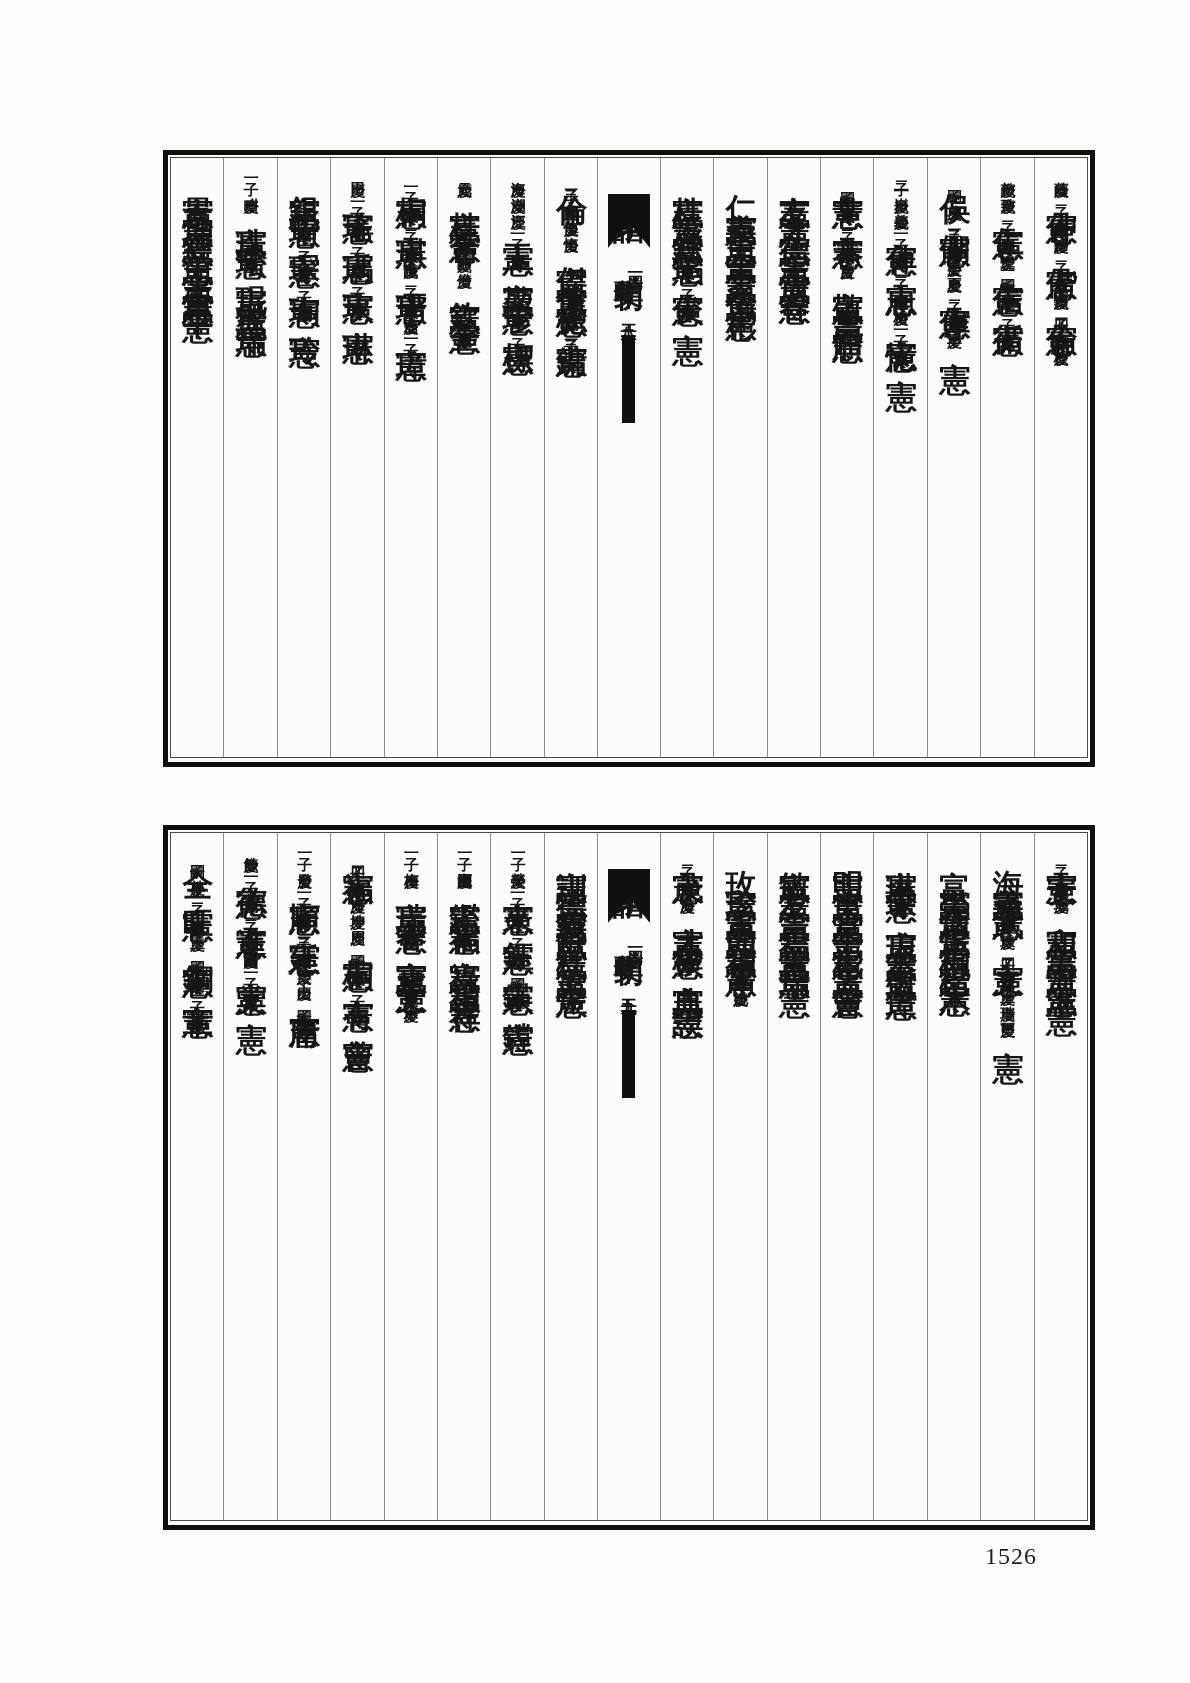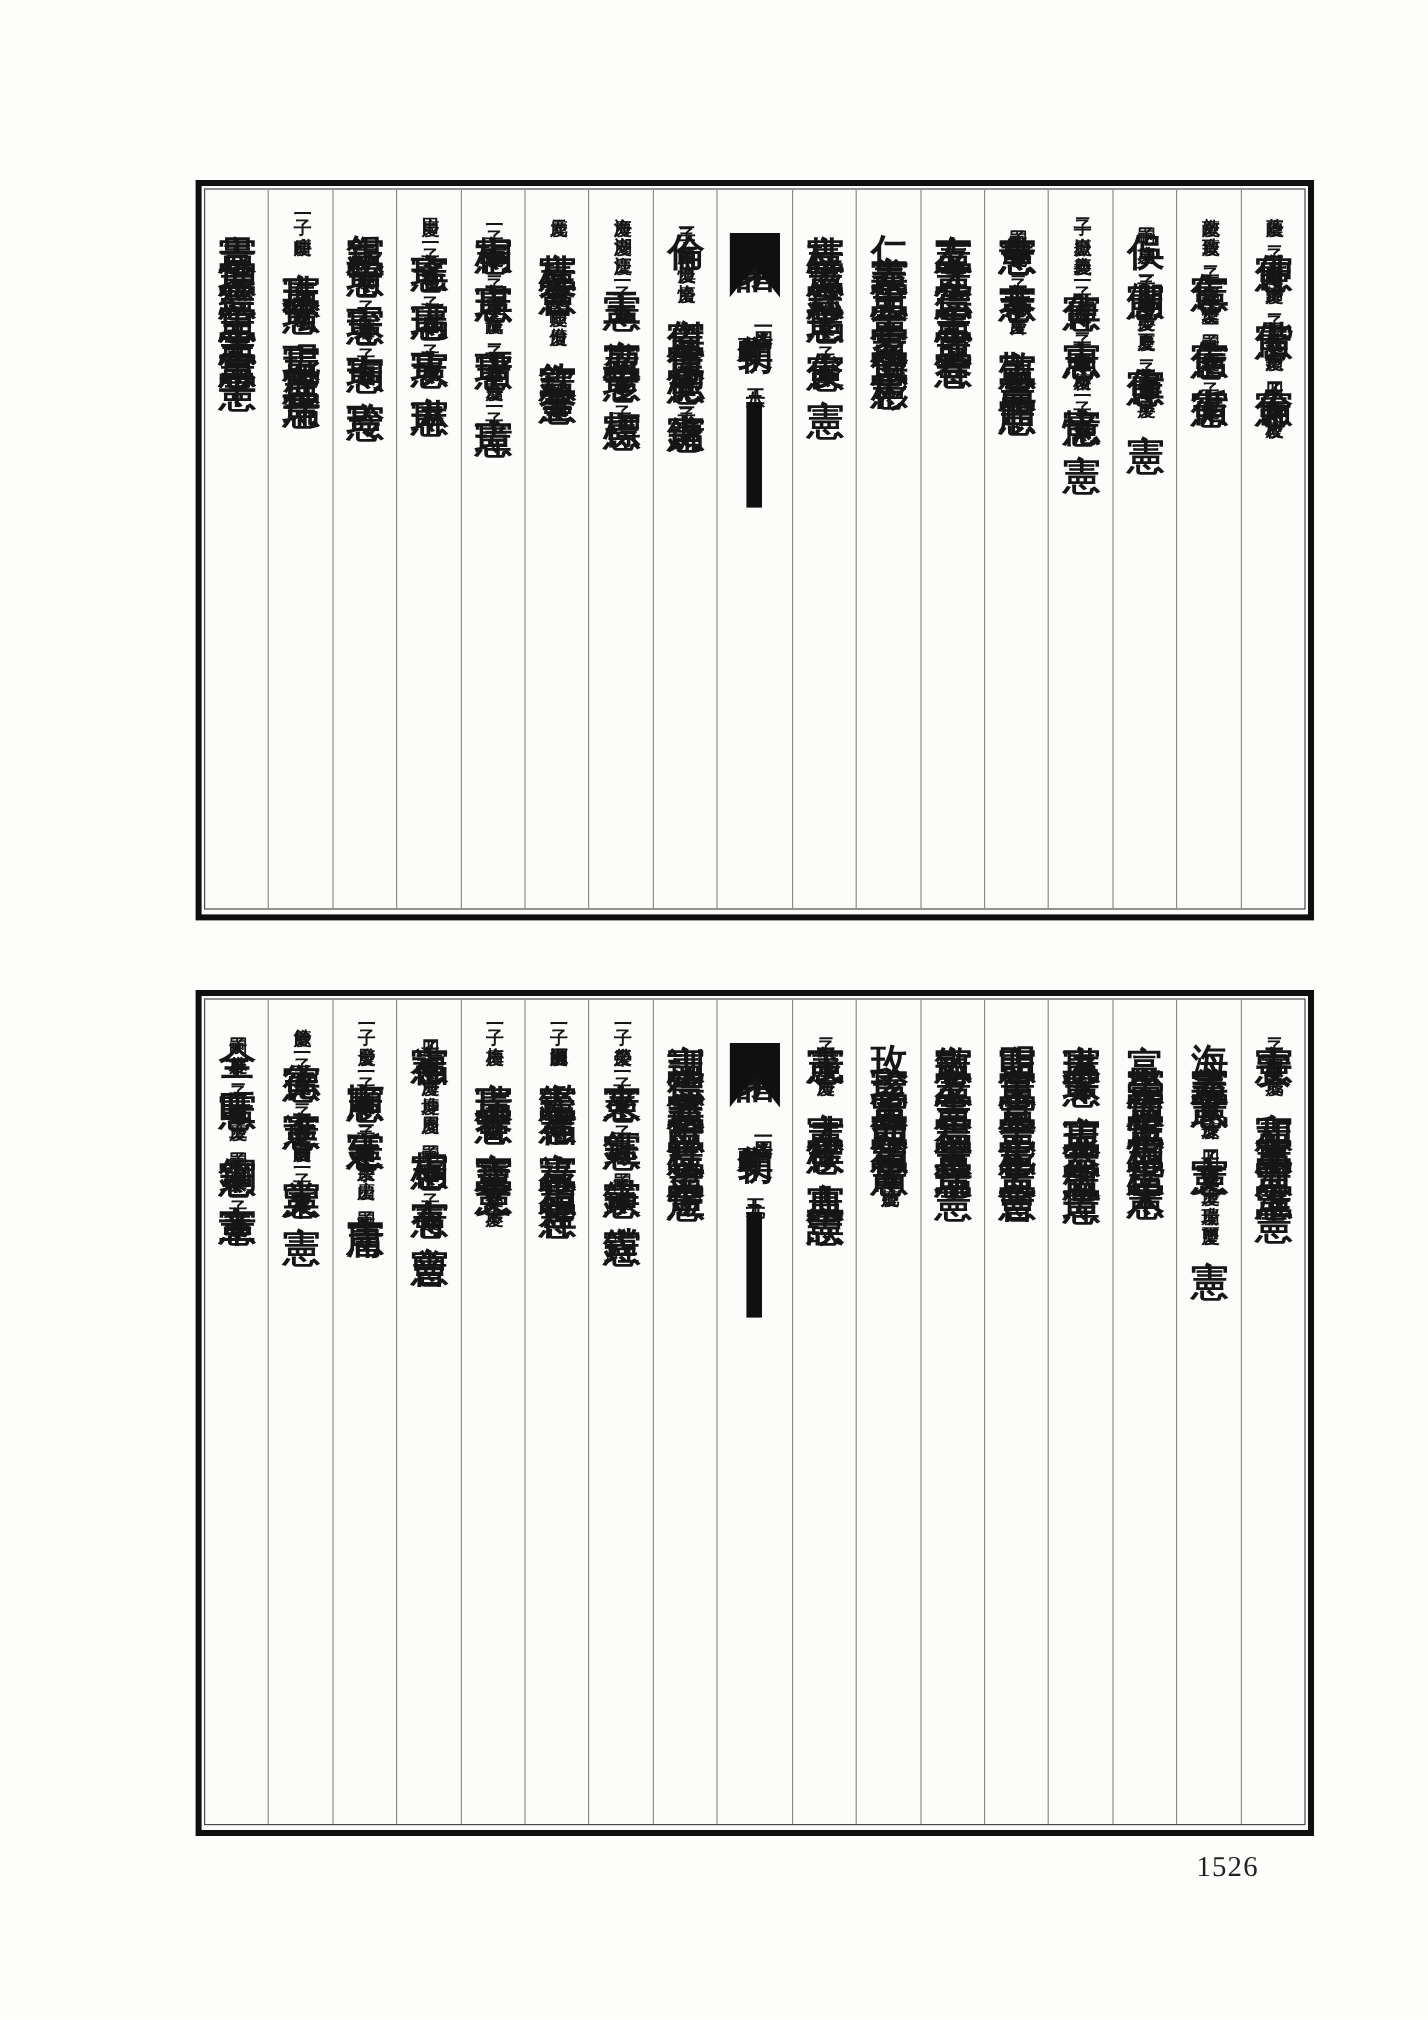--- a/index.html
+++ b/index.html
@@ -85,21 +85,20 @@
   .volume{transform:translateX(6px);}
   .household{transform:translateX(-7px);margin-top:6px;}
   .folio-label{font-size:16px;font-weight:bold;margin-top:42px;}
   .tail-bar{width:13px;height:88px;background:#101010;margin:24px auto 0;}
   .page-number{
     position:absolute;
     top:1543px;left:985px;
     font-size:24px;
     letter-spacing:1px;
     color:#222;
-    margin-left:12px;
   }
 </style>
 </head>
 <body>
 
 <div class="sheet">
   <div class="block top">
     <div class="block-inner">
         <div class="col">
           <div class="entry top-note first"><span class="note">慶蔭</span></div>

